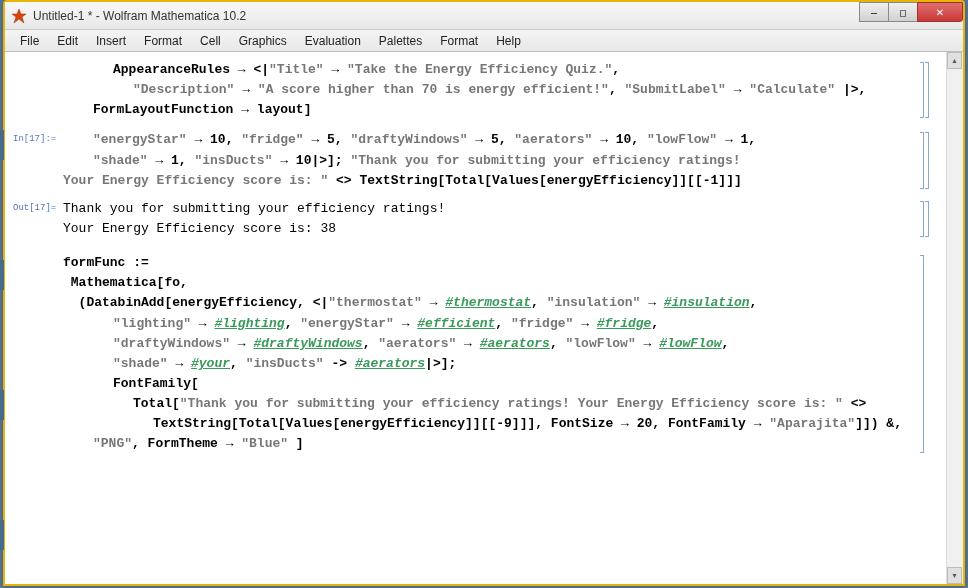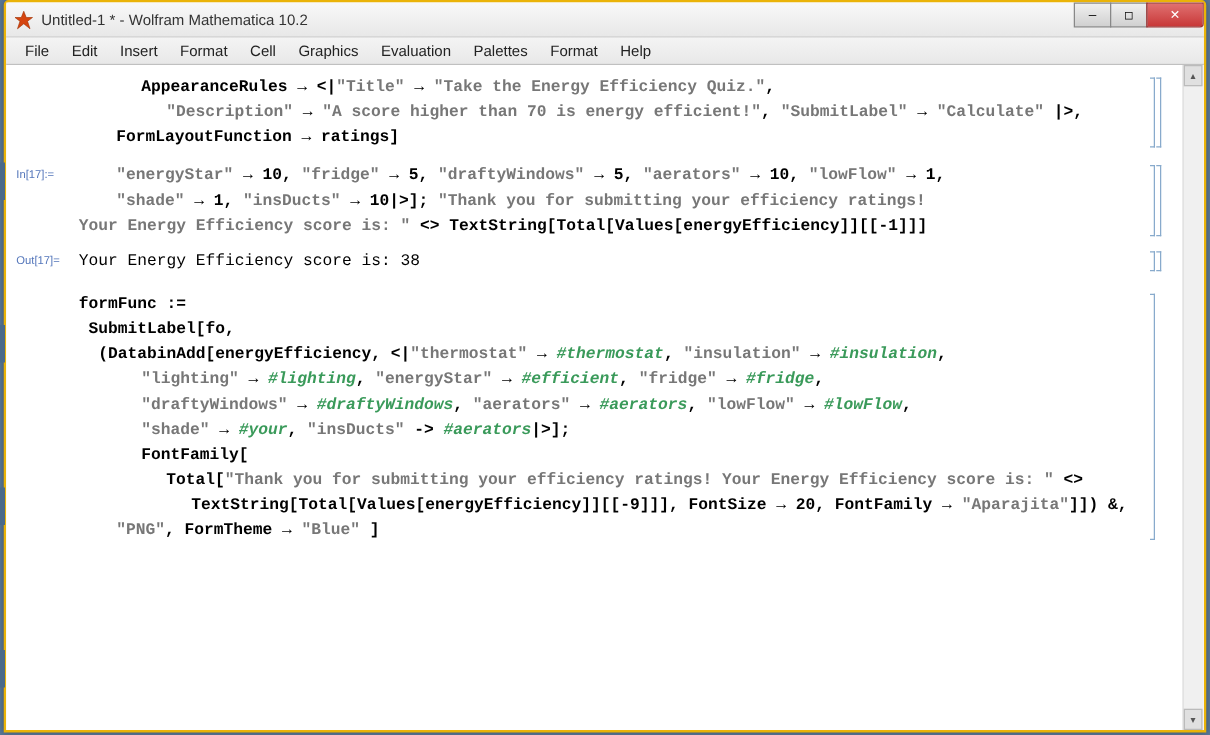--- a/index.html
+++ b/index.html
@@ -108,21 +108,21 @@
   margin-bottom: 4px;
 }
 .cell-label {
   width: 50px;
   flex-shrink: 0;
   text-align: left;
   padding-right: 8px;
   font-size: 9px;
   color: #5577bb;
   padding-top: 3px;
-  font-family: Liberation Sans, sans-serif;
+  font-family: Liberation Mono, monospace;
 }
 .cell-body {
   flex: 1;
   padding-right: 10px;
 }
 .bracket-col {
   width: 12px;
   flex-shrink: 0;
   position: relative;
 }
@@ -133,21 +133,21 @@
   width: 4px;
   position: absolute;
   right: 2px;
   top: 2px;
   bottom: 2px;
 }
 .bracket.outer { right: -3px; }
 
 .bold-code { font-weight: bold; }
 .str { color: #777; }
-.slot { color: #3a9a5a; font-style: italic; }
+.slot { color: #3a9a5a; font-style: italic; text-decoration: underline; }
 
 .line { white-space: pre; }
 .indent1 { padding-left: 30px; }
 .indent2 { padding-left: 50px; }
 .indent3 { padding-left: 70px; }
 .indent4 { padding-left: 90px; }
 
 
 .edge-hint {
   position: absolute;
@@ -188,21 +188,21 @@
   </div>
 
   <div class="content-area">
     <div class="notebook">
 
       <div class="cell">
         <div class="cell-label"></div>
         <div class="cell-body bold-code">
           <div class="line indent2"><span>AppearanceRules → &lt;|</span><span class="str">"Title"</span><span> → </span><span class="str">"Take the Energy Efficiency Quiz."</span><span>,</span></div>
           <div class="line indent3"><span class="str">"Description"</span><span> → </span><span class="str">"A score higher than 70 is energy efficient!"</span><span>, </span><span class="str">"SubmitLabel"</span><span> → </span><span class="str">"Calculate"</span><span> |&gt;,</span></div>
-          <div class="line indent1"><span>FormLayoutFunction → ratings]</span></div>
+          <div class="line indent1"><span>FormLayoutFunction → layout]</span></div>
         </div>
         <div class="bracket-col">
             <div class="bracket"></div>
             <div class="bracket outer"></div>
           </div>
       </div>
 
       <div style="height:6px"></div>
 
       <div class="cell">
@@ -216,35 +216,36 @@
             <div class="bracket"></div>
             <div class="bracket outer"></div>
           </div>
       </div>
 
       <div style="height:4px"></div>
 
       <div class="cell">
         <div class="cell-label">Out[17]=</div>
         <div class="cell-body">
+          <div class="line"><span>Thank you for submitting your efficiency ratings!</span></div>
           <div class="line"><span>Your Energy Efficiency score is: 38</span></div>
         </div>
         <div class="bracket-col">
             <div class="bracket"></div>
             <div class="bracket outer"></div>
           </div>
       </div>
 
       <div style="height:10px"></div>
 
       <div class="cell">
         <div class="cell-label"></div>
         <div class="cell-body bold-code">
           <div class="line"><span>formFunc :=</span></div>
-          <div class="line"><span> SubmitLabel[fo,</span></div>
+          <div class="line"><span> Mathematica[fo,</span></div>
           <div class="line"><span>  (DatabinAdd[energyEfficiency, &lt;|</span><span class="str">"thermostat"</span><span> → </span><span class="slot">#thermostat</span><span>, </span><span class="str">"insulation"</span><span> → </span><span class="slot">#insulation</span><span>,</span></div>
           <div class="line indent2"><span class="str">"lighting"</span><span> → </span><span class="slot">#lighting</span><span>, </span><span class="str">"energyStar"</span><span> → </span><span class="slot">#efficient</span><span>, </span><span class="str">"fridge"</span><span> → </span><span class="slot">#fridge</span><span>,</span></div>
           <div class="line indent2"><span class="str">"draftyWindows"</span><span> → </span><span class="slot">#draftyWindows</span><span>, </span><span class="str">"aerators"</span><span> → </span><span class="slot">#aerators</span><span>, </span><span class="str">"lowFlow"</span><span> → </span><span class="slot">#lowFlow</span><span>,</span></div>
           <div class="line indent2"><span class="str">"shade"</span><span> → </span><span class="slot">#your</span><span>, </span><span class="str">"insDucts"</span><span> -&gt; </span><span class="slot">#aerators</span><span>|&gt;];</span></div>
           <div class="line indent2"><span>FontFamily[</span></div>
           <div class="line indent3"><span>Total[</span><span class="str">"Thank you for submitting your efficiency ratings! Your Energy Efficiency score is: "</span><span> &lt;&gt;</span></div>
           <div class="line indent4"><span>TextString[Total[Values[energyEfficiency]][[-9]]], FontSize → 20, FontFamily → </span><span class="str">"Aparajita"</span><span>]]) &amp;,</span></div>
           <div class="line indent1"><span class="str">"PNG"</span><span>, FormTheme → </span><span class="str">"Blue"</span><span> ]</span></div>
         </div>
         <div class="bracket-col">

